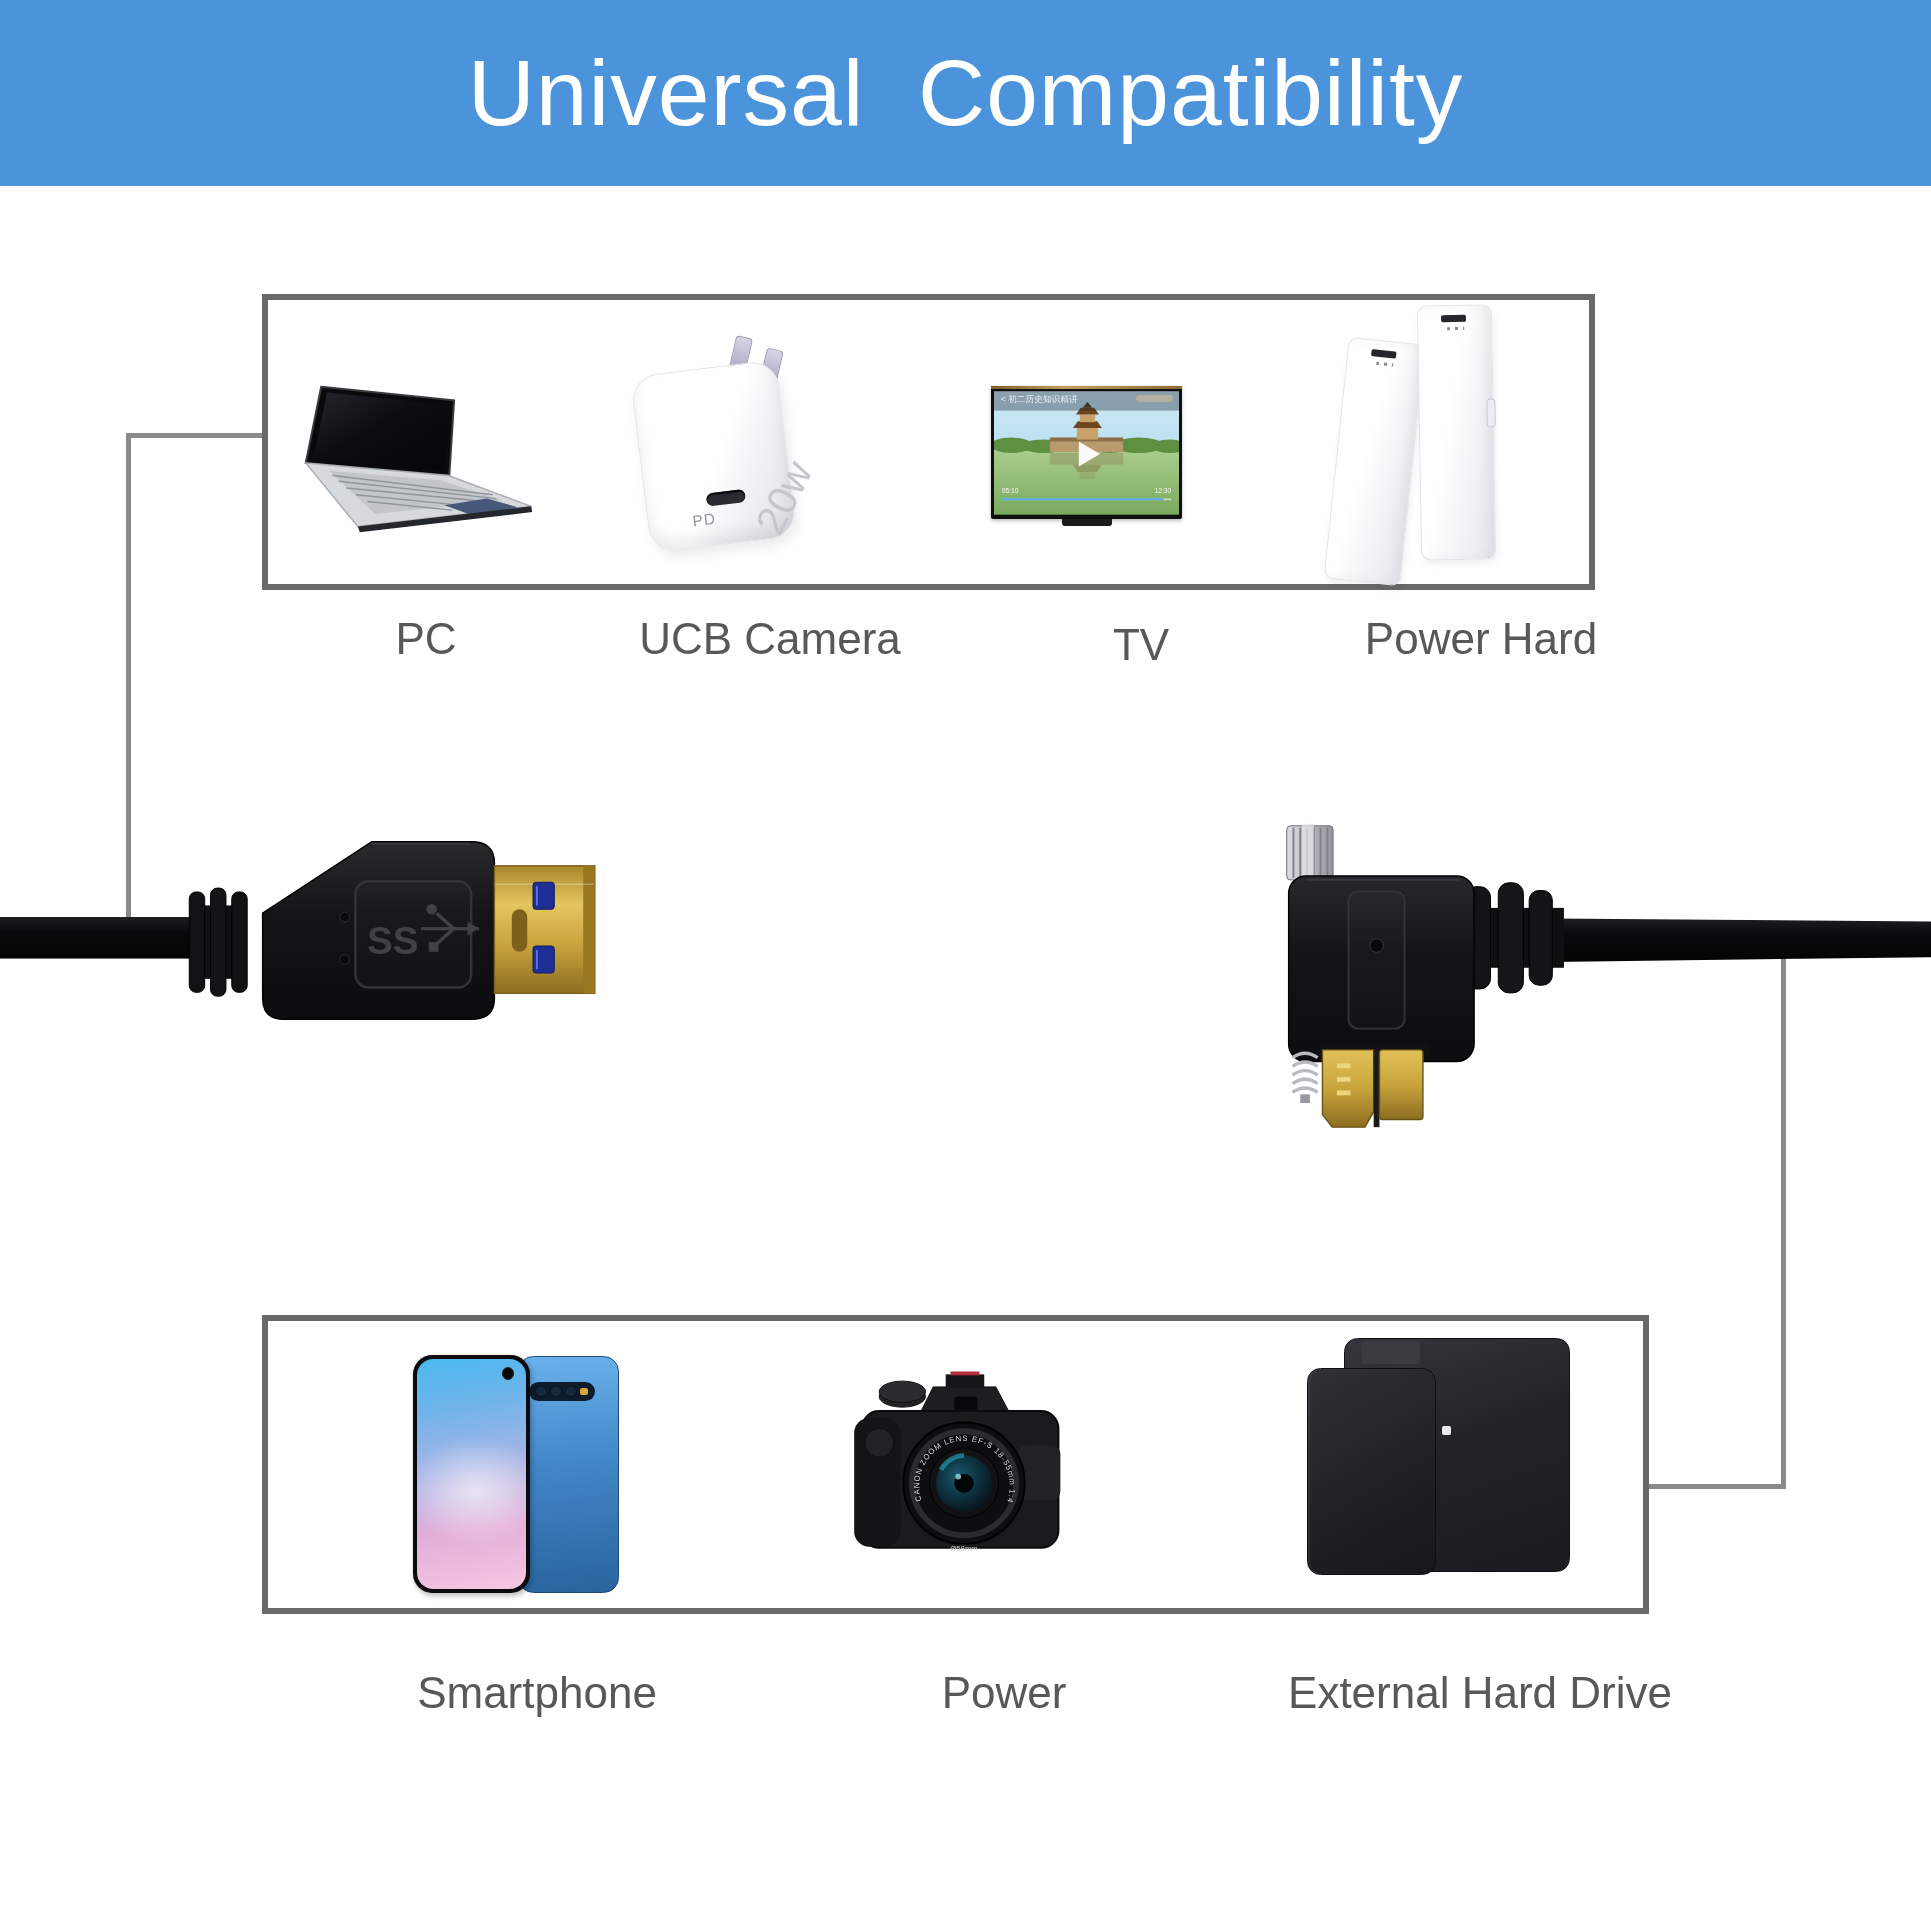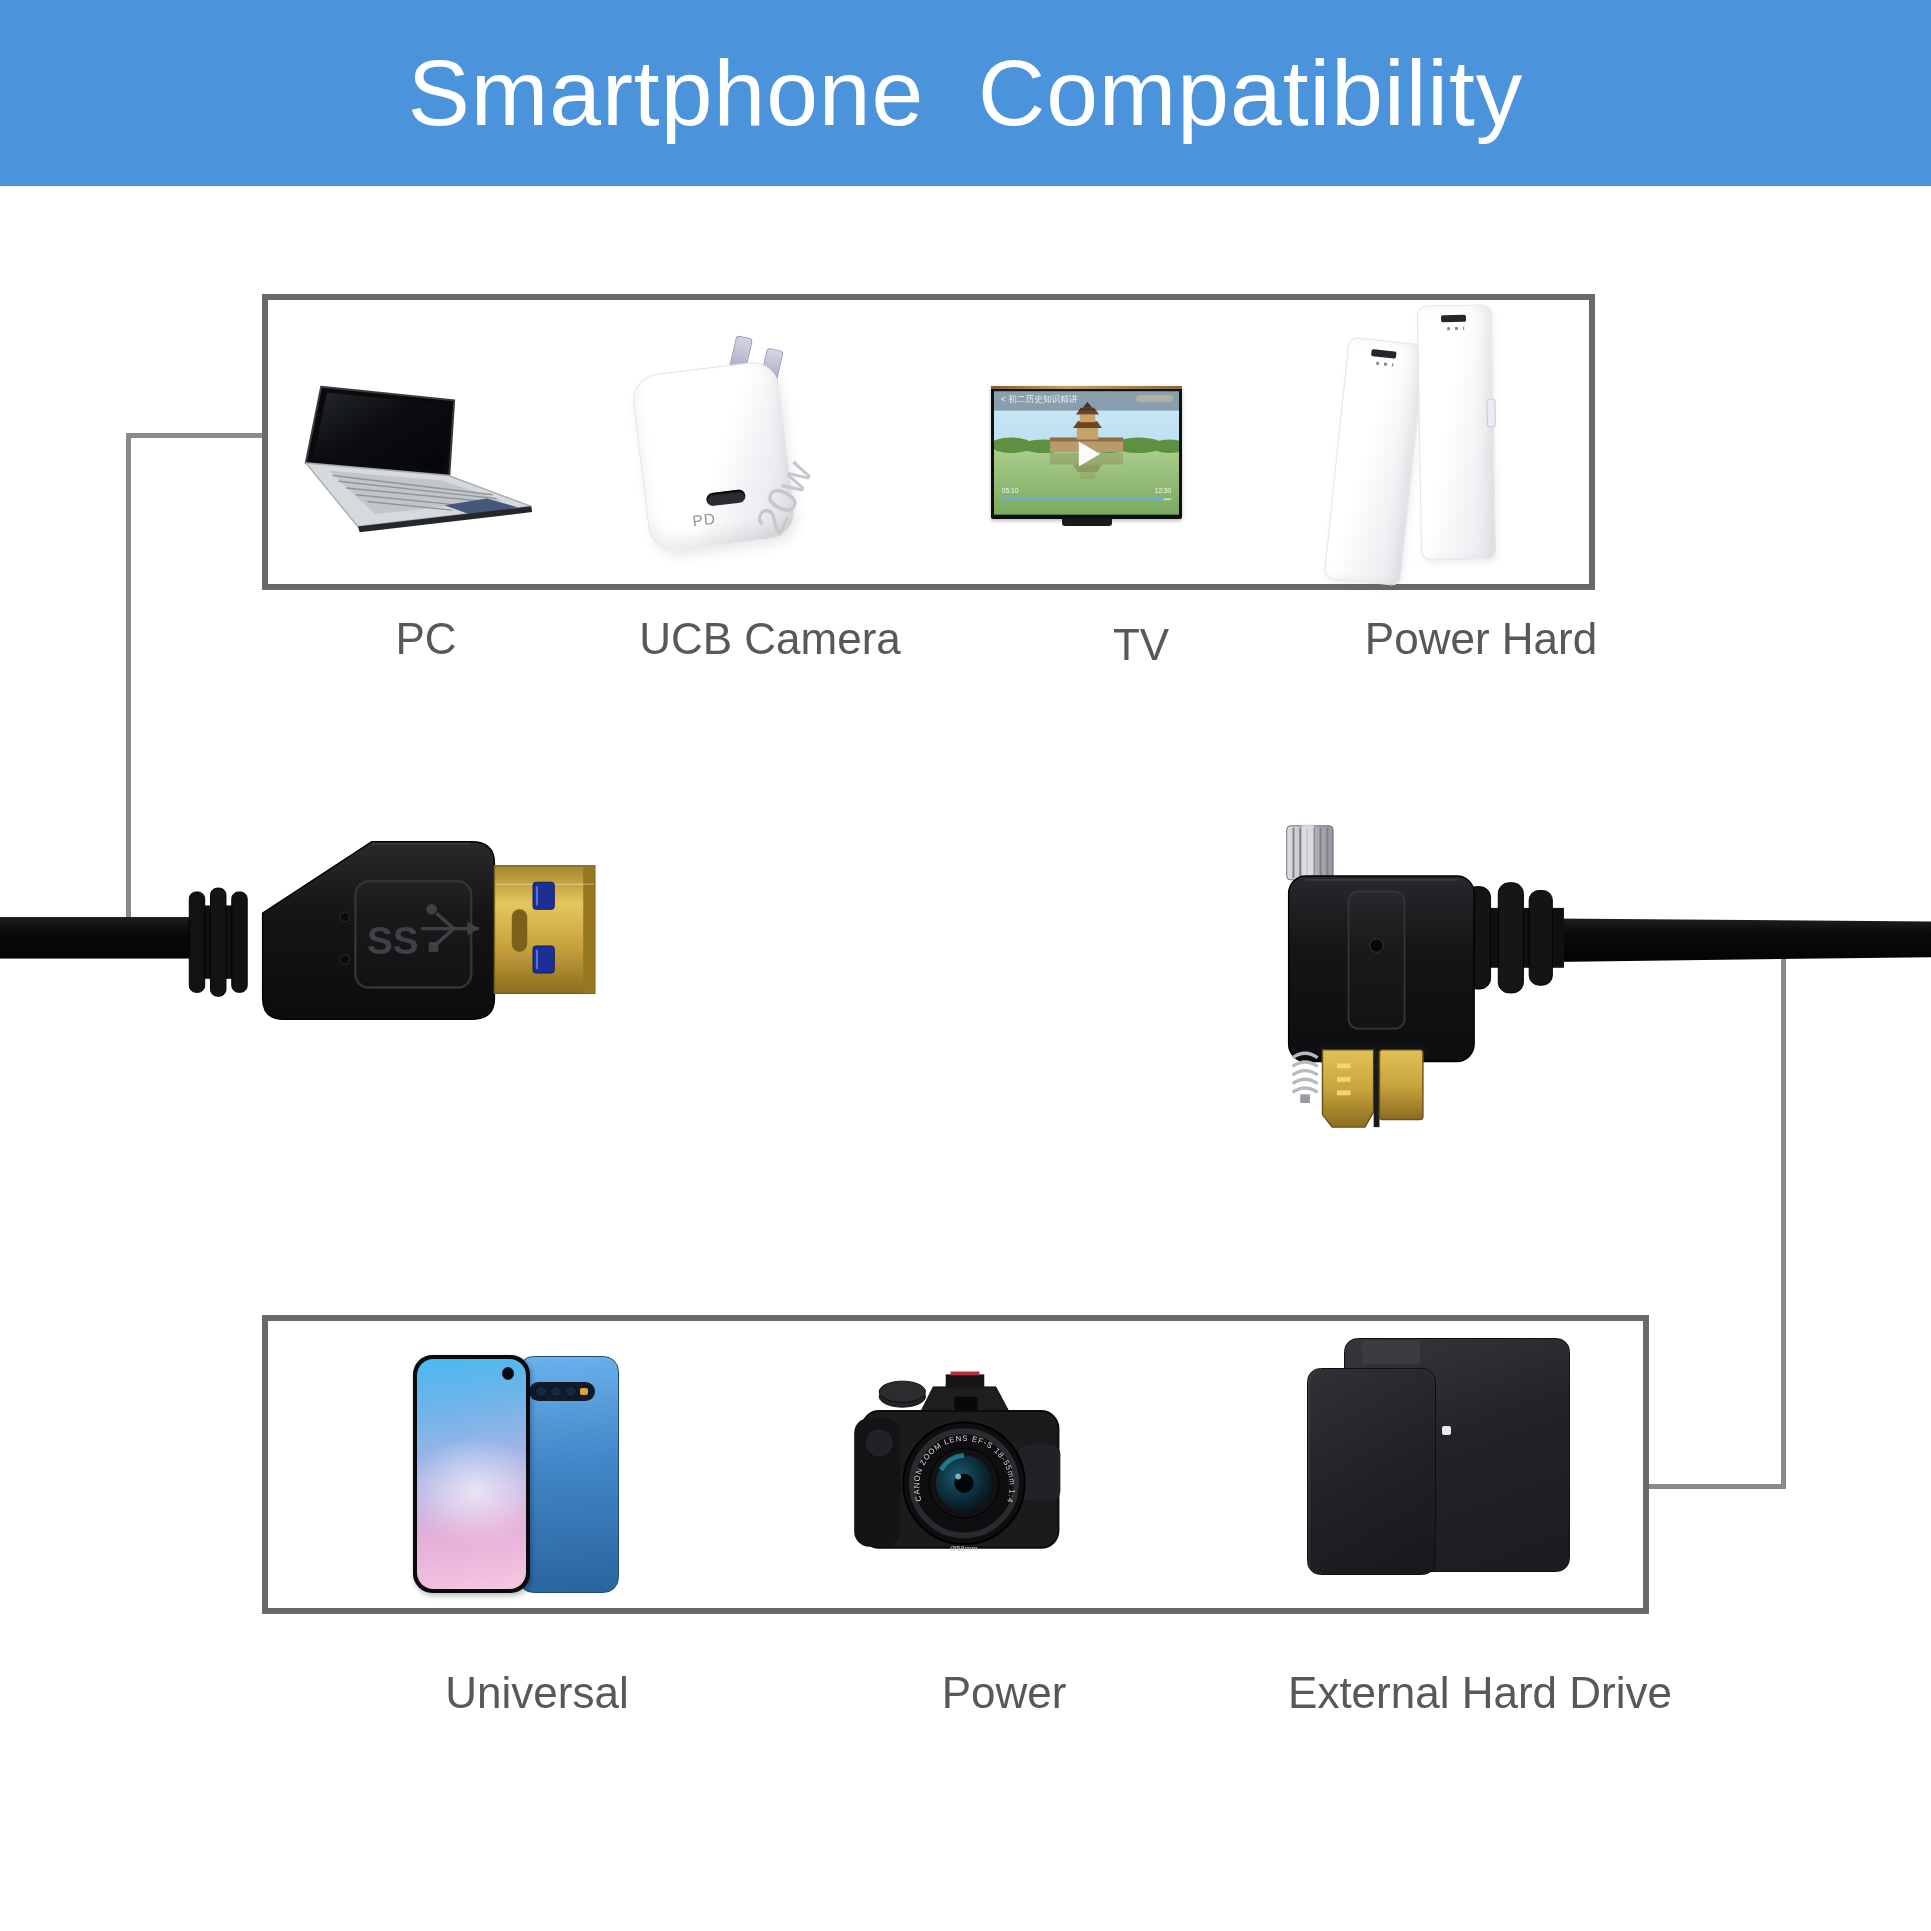--- a/index.html
+++ b/index.html
@@ -90,21 +90,21 @@
      border:1px solid #0e0e12;box-shadow:inset 1.9px 0 1.9px rgba(255,255,255,.08);}
 
   svg text{font-family:"Liberation Sans",sans-serif;}
 </style>
 </head>
 <body>
 
 <div id="canvas">
 
   <div class="abs" id="banner">
-    <div id="banner-title">Smartphone  Compatibility</div>
+    <div id="banner-title">Universal  Compatibility</div>
   </div>
 
   <div class="abs group-box" id="top-box"></div>
   <div class="abs group-box" id="bottom-box"></div>
 
   <div class="abs cline" style="left:126px;top:433px;width:136px;height:4.8px;"></div>
   <div class="abs cline" style="left:126px;top:433px;width:4.8px;height:488px;"></div>
   <div class="abs cline" style="left:1781px;top:956px;width:4.8px;height:533px;"></div>
   <div class="abs cline" style="left:1649px;top:1484px;width:137px;height:4.8px;"></div>
 
@@ -374,18 +374,18 @@
   </svg>
 
   <div class="abs" id="hdd">
     <div class="abs" id="hdd-back">
       <div id="hdd-tab"></div>
       <div id="hdd-logo"></div>
     </div>
     <div class="abs" id="hdd-front"></div>
   </div>
 
-  <div class="abs device-label" style="left:499px;top:1668px;">Universal</div>
+  <div class="abs device-label" style="left:499px;top:1668px;">Smartphone</div>
   <div class="abs device-label" style="left:966px;top:1668px;">Power</div>
   <div class="abs device-label" style="left:1442px;top:1668px;">External Hard Drive</div>
 
 </div>
 
 
 </body></html>

